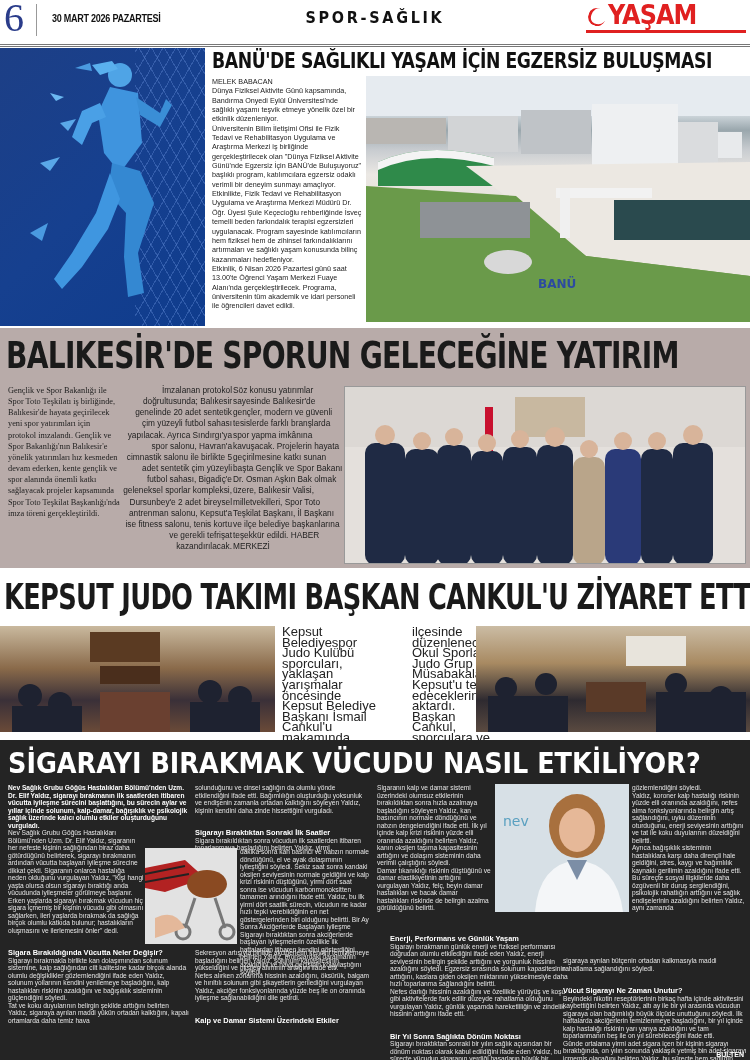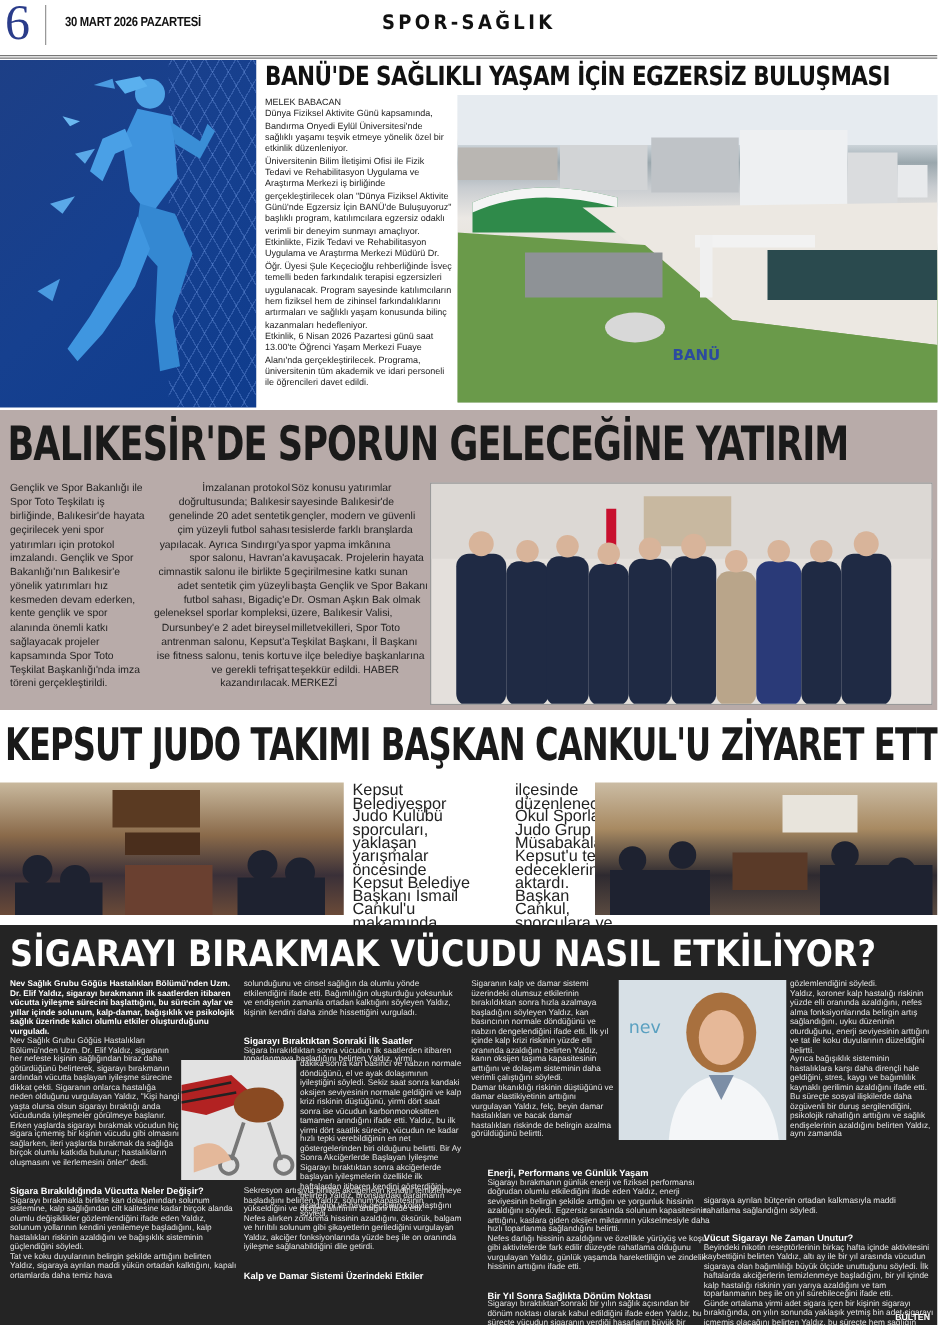--- a/index.html
+++ b/index.html
@@ -29,21 +29,21 @@
   .a1-title { position: absolute; left: 212px; top: 0px; width: 538px; font-family: "DejaVu Sans", sans-serif; font-weight: bold; font-size: 21px; letter-spacing: -0.5px; transform: scaleX(0.82); transform-origin: left; white-space: nowrap; line-height: 26px; color: #111; }
   .a1-body { position: absolute; left: 212px; top: 29px; width: 150px; font-size: 7.2px; line-height: 9.35px; color: #222; }
   .a1-body p { margin: 0; }
   .a1-photo { position: absolute; left: 366px; top: 28px; width: 448px; height: 246px;
     background: linear-gradient(180deg, #e4eaf0 0%, #dfe5ea 14%, #9aa7ad 22%, #c8ccd0 30%, #ebe8e4 40%, #e8e4de 48%, #7ba45a 62%, #5d8b3f 100%); overflow: hidden; }
 
   
   .a2 { position: absolute; left: 0; top: 328px; width: 750px; height: 240px; background: #b8aba9; }
   .a2-title { position: absolute; left: 6px; top: 4px; width: 740px; font-family: "DejaVu Sans", sans-serif; font-weight: bold; font-size: 38px; line-height: 46px; letter-spacing: -1px; transform: scaleX(0.74); transform-origin: left; white-space: nowrap; color: #1a1a1a; }
   .a2-col { position: absolute; top: 57px; width: 112px; font-size: 8.3px; line-height: 11.15px; color: #222; }
-  .a2-col1 { left: 8px; }
+  .a2-col1 { left: 8px; font-family: Liberation Serif, serif; }
   .a2-col2 { left: 120px; width: 112px; text-align: right; }
   .a2-col3 { left: 233px; width: 112px; }
   .a2-photo { position: absolute; left: 344px; top: 58px; width: 402px; height: 178px; background: #d8d4d2; overflow: hidden; border: 1px solid #999; }
 
   
   .a3 { position: absolute; left: 0; top: 570px; width: 750px; height: 165px; background: #fff; }
   .a3-title { position: absolute; left: 4px; top: 2px; width: 745px; font-family: "DejaVu Sans", sans-serif; font-weight: bold; font-size: 36px; line-height: 50px; letter-spacing: -1px; transform: scaleX(0.715); transform-origin: left; white-space: nowrap; color: #1a1a1a; }
   .a3-photo-left { position: absolute; left: 0; top: 56px; width: 275px; height: 106px; background: linear-gradient(180deg, #c9b99e 0%, #8a6a4a 40%, #3a3038 70%, #6a4a38 100%); overflow: hidden; }
   .a3-photo-right { position: absolute; left: 476px; top: 56px; width: 274px; height: 106px; background: linear-gradient(180deg, #cbbca4 0%, #a88a62 35%, #2e2a30 70%, #5a4a40 100%); overflow: hidden; }
   .a3-col { position: absolute; top: 57px; font-size: 13px; line-height: 10.6px; color: #222; }
@@ -70,20 +70,25 @@
   .signoff { position: absolute; right: 6px; bottom: 2px; font-size: 7px; color: #fff; font-weight: bold; }
 </style>
 </head>
 <body>
 
 <header class="masthead">
   <div class="page-num">6</div>
   <div class="page-num-rule"></div>
   <div class="date">30 MART 2026 PAZARTESİ</div>
   <div class="section">SPOR-SAĞLIK</div>
+  <div class="logo">
+    <div class="logo-moon"></div>
+    <div class="logo-text">YAŞAM</div>
+    <div class="logo-bar"></div>
+  </div>
 </header>
 <div class="mast-rule"></div>
 
 <section class="a1">
   <div class="a1-hero">
     <div class="diag"></div>
     <svg class="runner" viewBox="0 0 160 260">
       <g fill="#3a8fd8">
         <circle cx="100" cy="22" r="12" fill="#4fa4e6"></circle>
         <polygon points="72,12 92,8 98,16 80,22" fill="#5ab0ee"></polygon>

